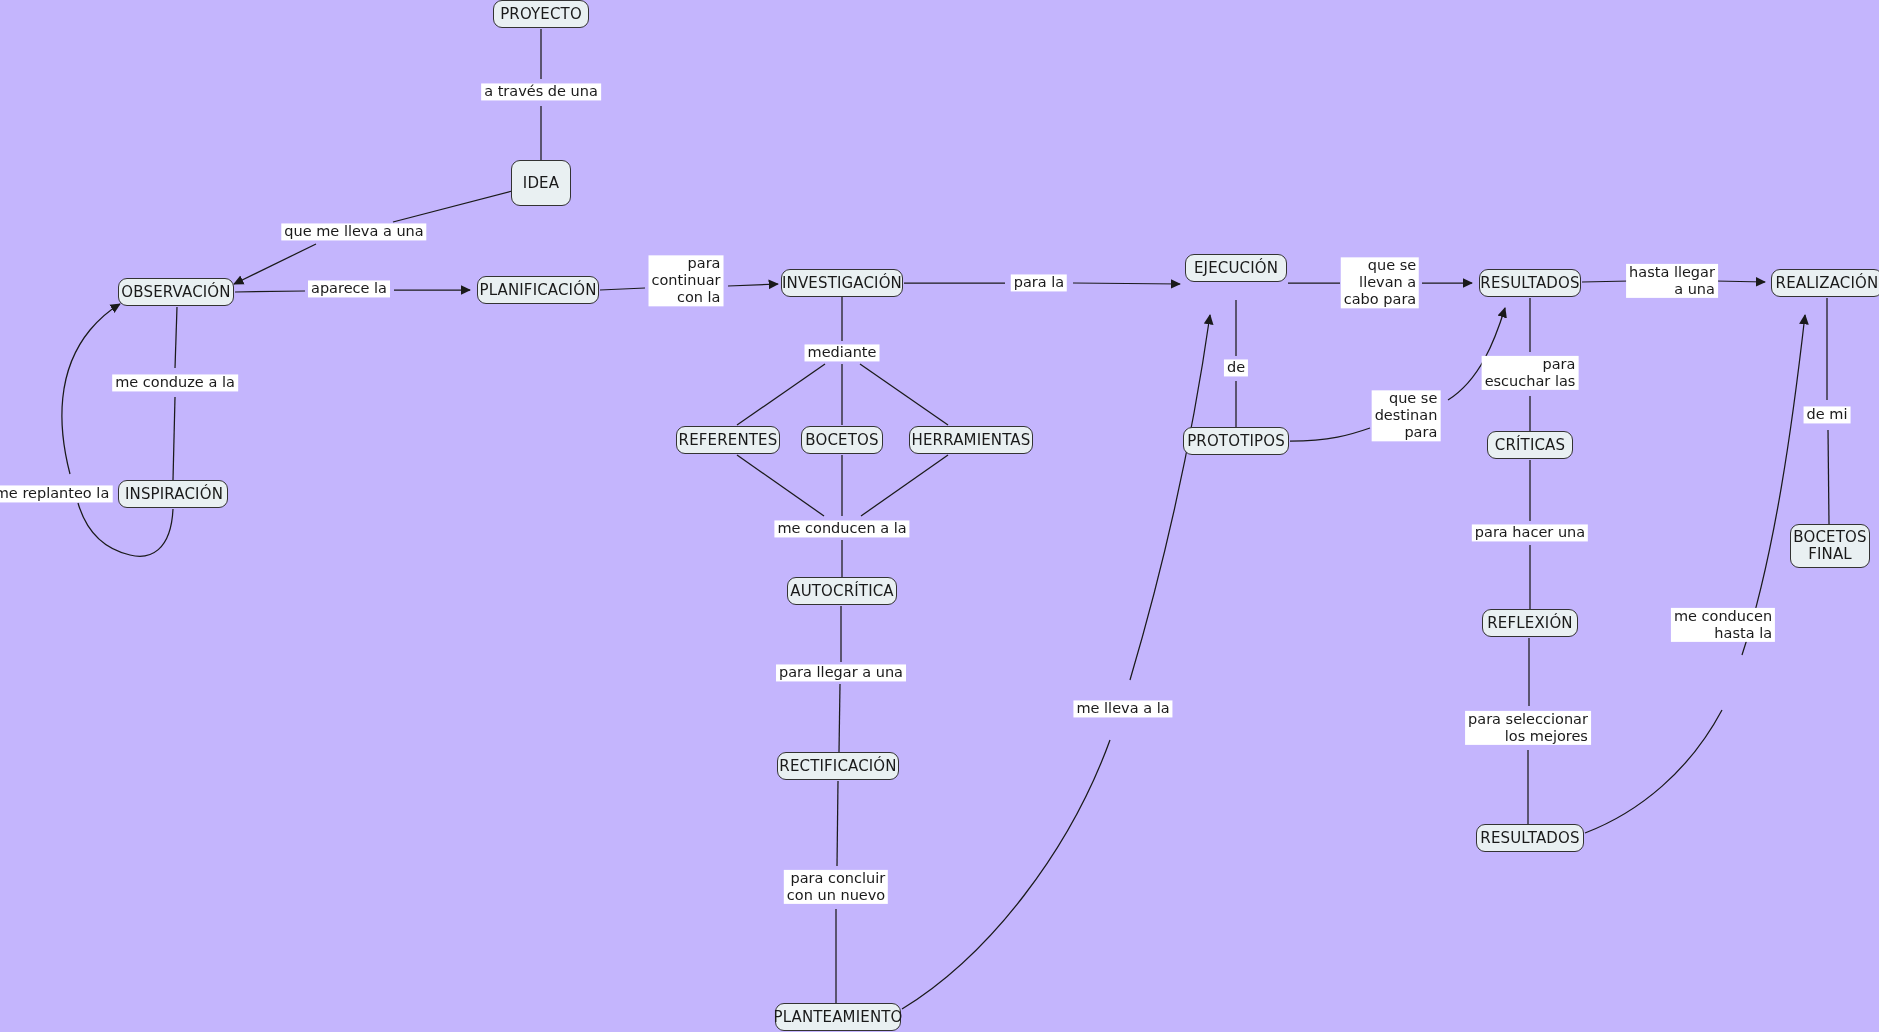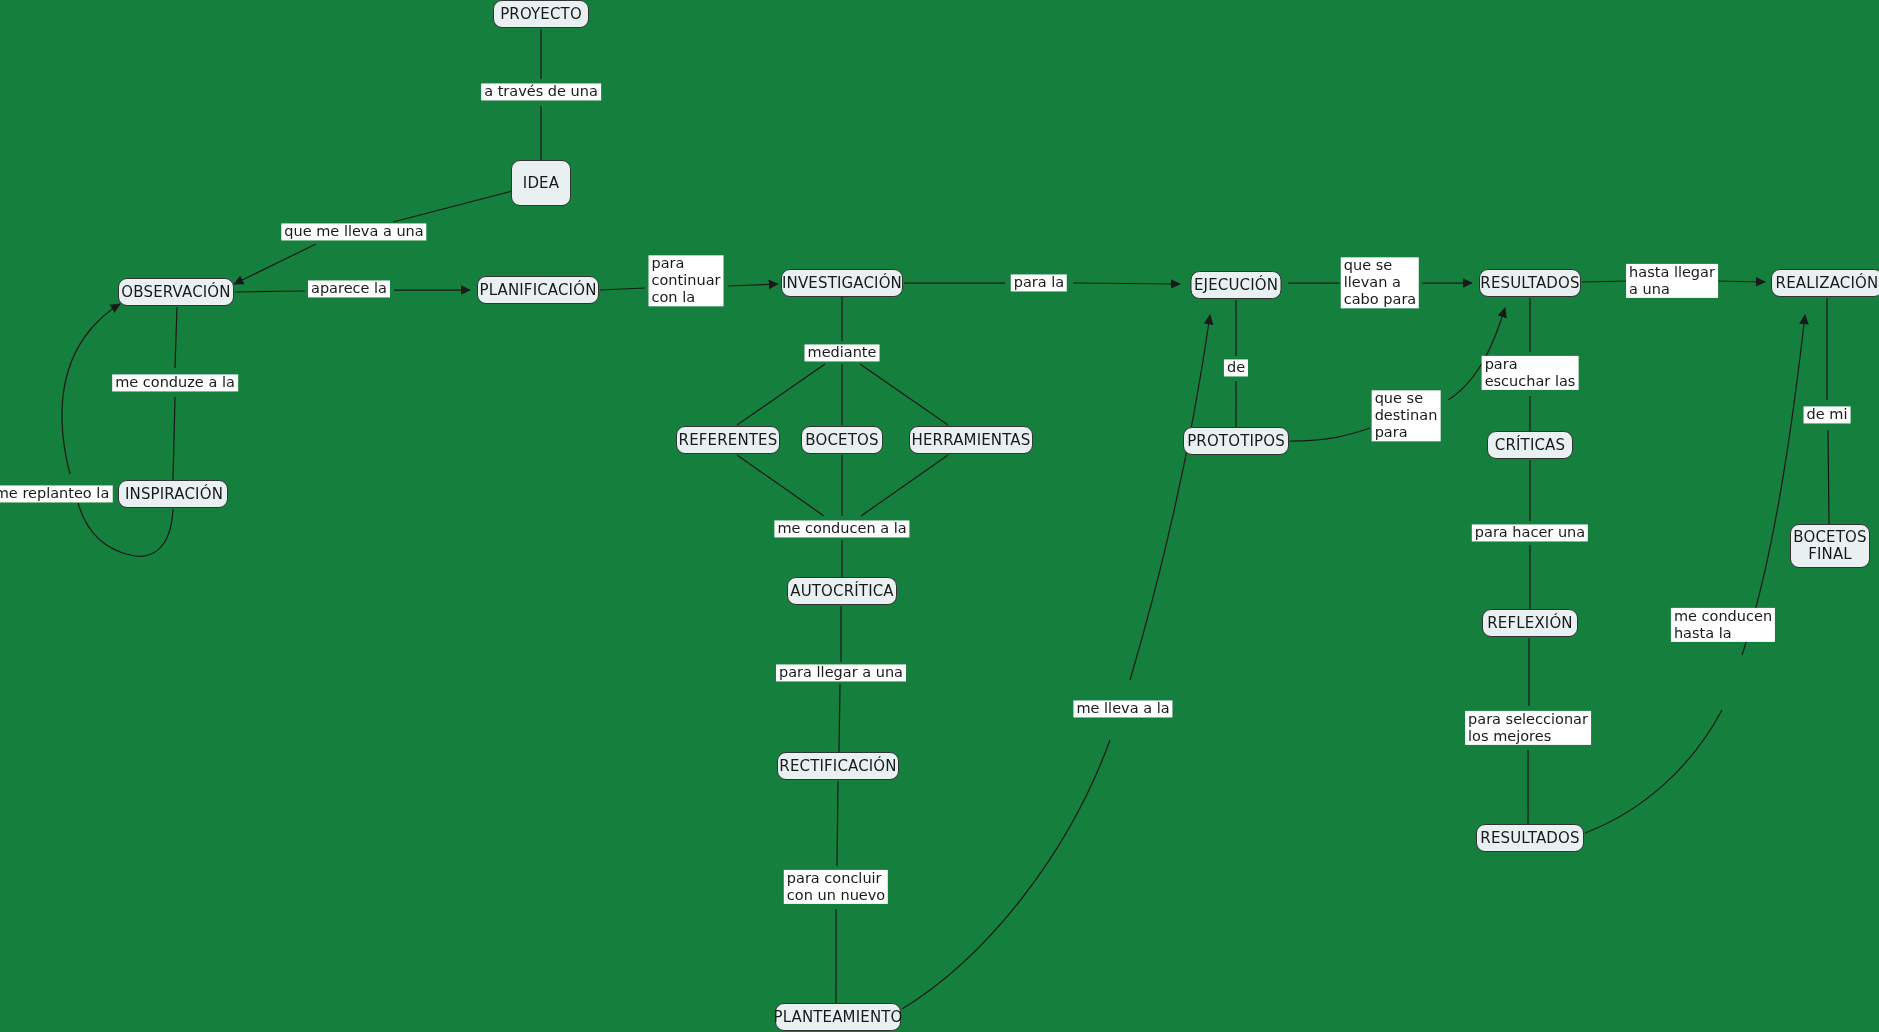--- a/index.html
+++ b/index.html
@@ -11,21 +11,21 @@
   body {
     font-family: "DejaVu Sans", "Liberation Sans", sans-serif;
     width: 1879px;
     height: 1032px;
     overflow: hidden;
   }
   #canvas {
     position: relative;
     width: 1879px;
     height: 1032px;
-    background: #15803d;
+    background: #c4b5fd;
   }
   #edges {
     position: absolute;
     top: 0;
     left: 0;
     width: 1879px;
     height: 1032px;
   }
   .node {
     position: absolute;
@@ -44,21 +44,21 @@
     transform: translate(-50%, -50%);
     padding: 3px 10px;
     letter-spacing: 0.15px;
   }
   .edge-label {
     position: absolute;
     transform: translate(-50%, -50%);
     font-size: 14.5px;
     line-height: 1.18;
     color: #1a1a1a;
-    text-align: left;
+    text-align: right;
     white-space: pre;
     background: #ffffff;
     padding: 0 3px;
   }
 </style>
 </head>
 <body>
 
 <div id="canvas">
 
@@ -146,21 +146,21 @@
   <div class="node" style="left:176px;  top:292px; width:116px; height:28px;"><span>OBSERVACIÓN</span></div>
   <div class="node" style="left:173px;  top:494px; width:110px; height:28px;padding-left:12px;"><span>INSPIRACIÓN</span></div>
   <div class="node" style="left:538px;  top:290px; width:122px; height:28px;"><span>PLANIFICACIÓN</span></div>
   <div class="node" style="left:842px;  top:283px; width:122px; height:28px;"><span>INVESTIGACIÓN</span></div>
   <div class="node" style="left:728px;  top:440px; width:104px; height:28px;"><span>REFERENTES</span></div>
   <div class="node" style="left:842px;  top:440px; width:82px;  height:28px;"><span>BOCETOS</span></div>
   <div class="node" style="left:971px;  top:440px; width:124px; height:28px;"><span>HERRAMIENTAS</span></div>
   <div class="node" style="left:842px;  top:591px; width:110px; height:28px;"><span>AUTOCRÍTICA</span></div>
   <div class="node" style="left:838px;  top:766px; width:122px; height:28px;"><span>RECTIFICACIÓN</span></div>
   <div class="node" style="left:838px;  top:1017px;width:126px; height:28px;"><span>PLANTEAMIENTO</span></div>
-  <div class="node" style="left:1236px; top:285px; width:91px; height:28px;align-items:center;"><span>EJECUCIÓN</span></div>
+  <div class="node" style="left:1236px; top:268px; width:102px; height:28px;align-items:center;"><span>EJECUCIÓN</span></div>
   <div class="node" style="left:1236px; top:441px; width:106px; height:28px;"><span>PROTOTIPOS</span></div>
   <div class="node" style="left:1530px; top:283px; width:102px; height:28px;"><span>RESULTADOS</span></div>
   <div class="node" style="left:1530px; top:445px; width:86px;  height:28px;"><span>CRÍTICAS</span></div>
   <div class="node" style="left:1530px; top:623px; width:96px;  height:28px;"><span>REFLEXIÓN</span></div>
   <div class="node" style="left:1530px; top:838px; width:108px; height:28px;"><span>RESULTADOS</span></div>
   <div class="node" style="left:1827px; top:283px; width:112px; height:28px;"><span>REALIZACIÓN</span></div>
   <div class="node" style="left:1830px; top:546px; width:80px;  height:44px;"><span>BOCETOS
 FINAL</span></div>
 
   <div class="edge-label" style="left:541px;  top:92px;">a través de una</div>

